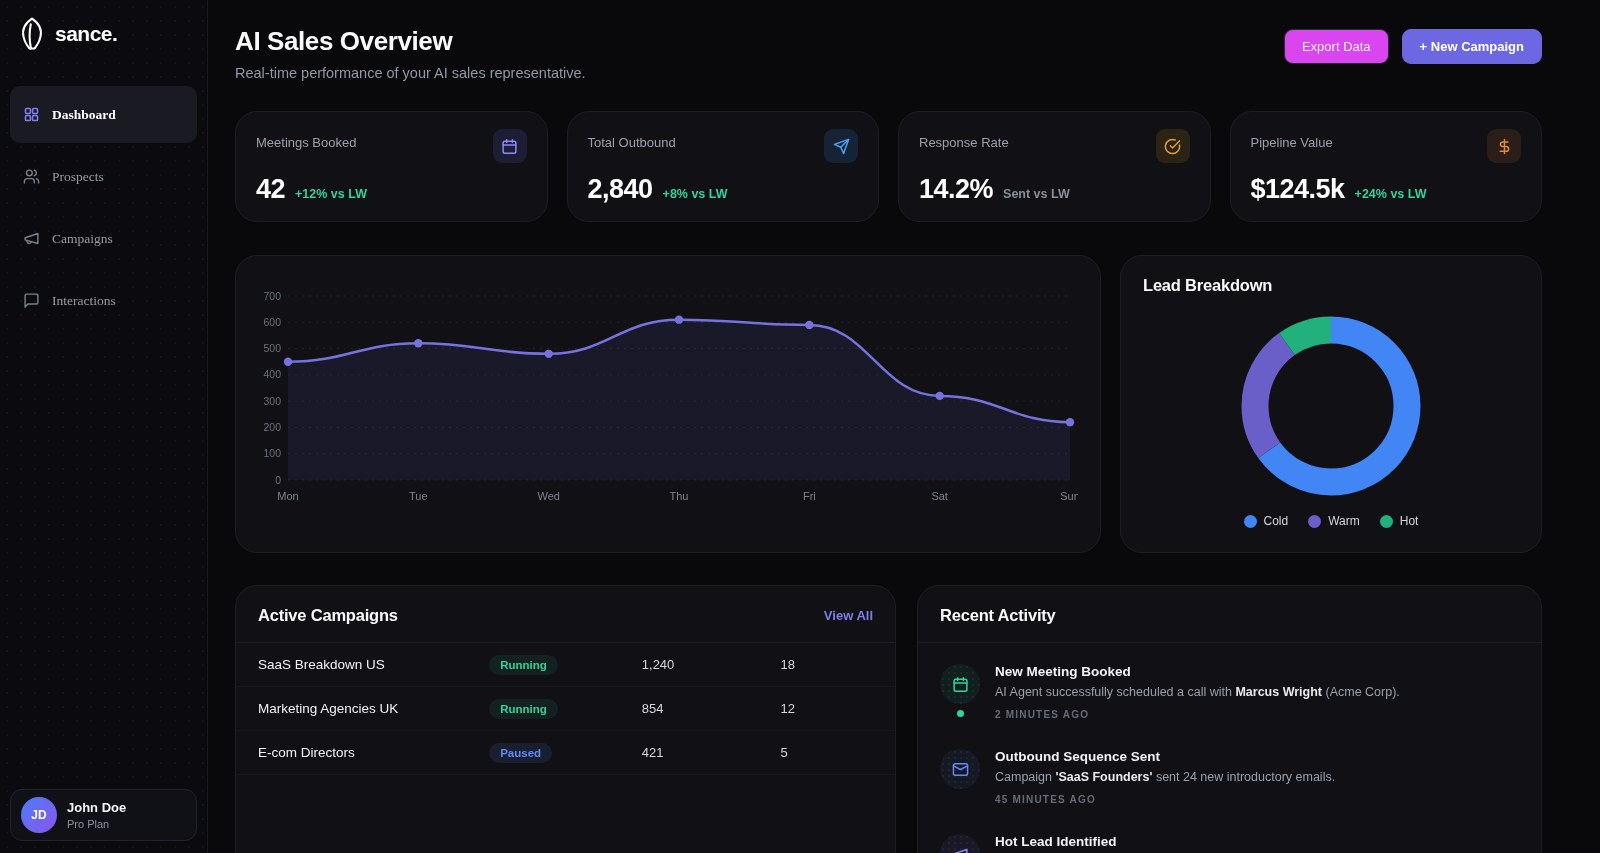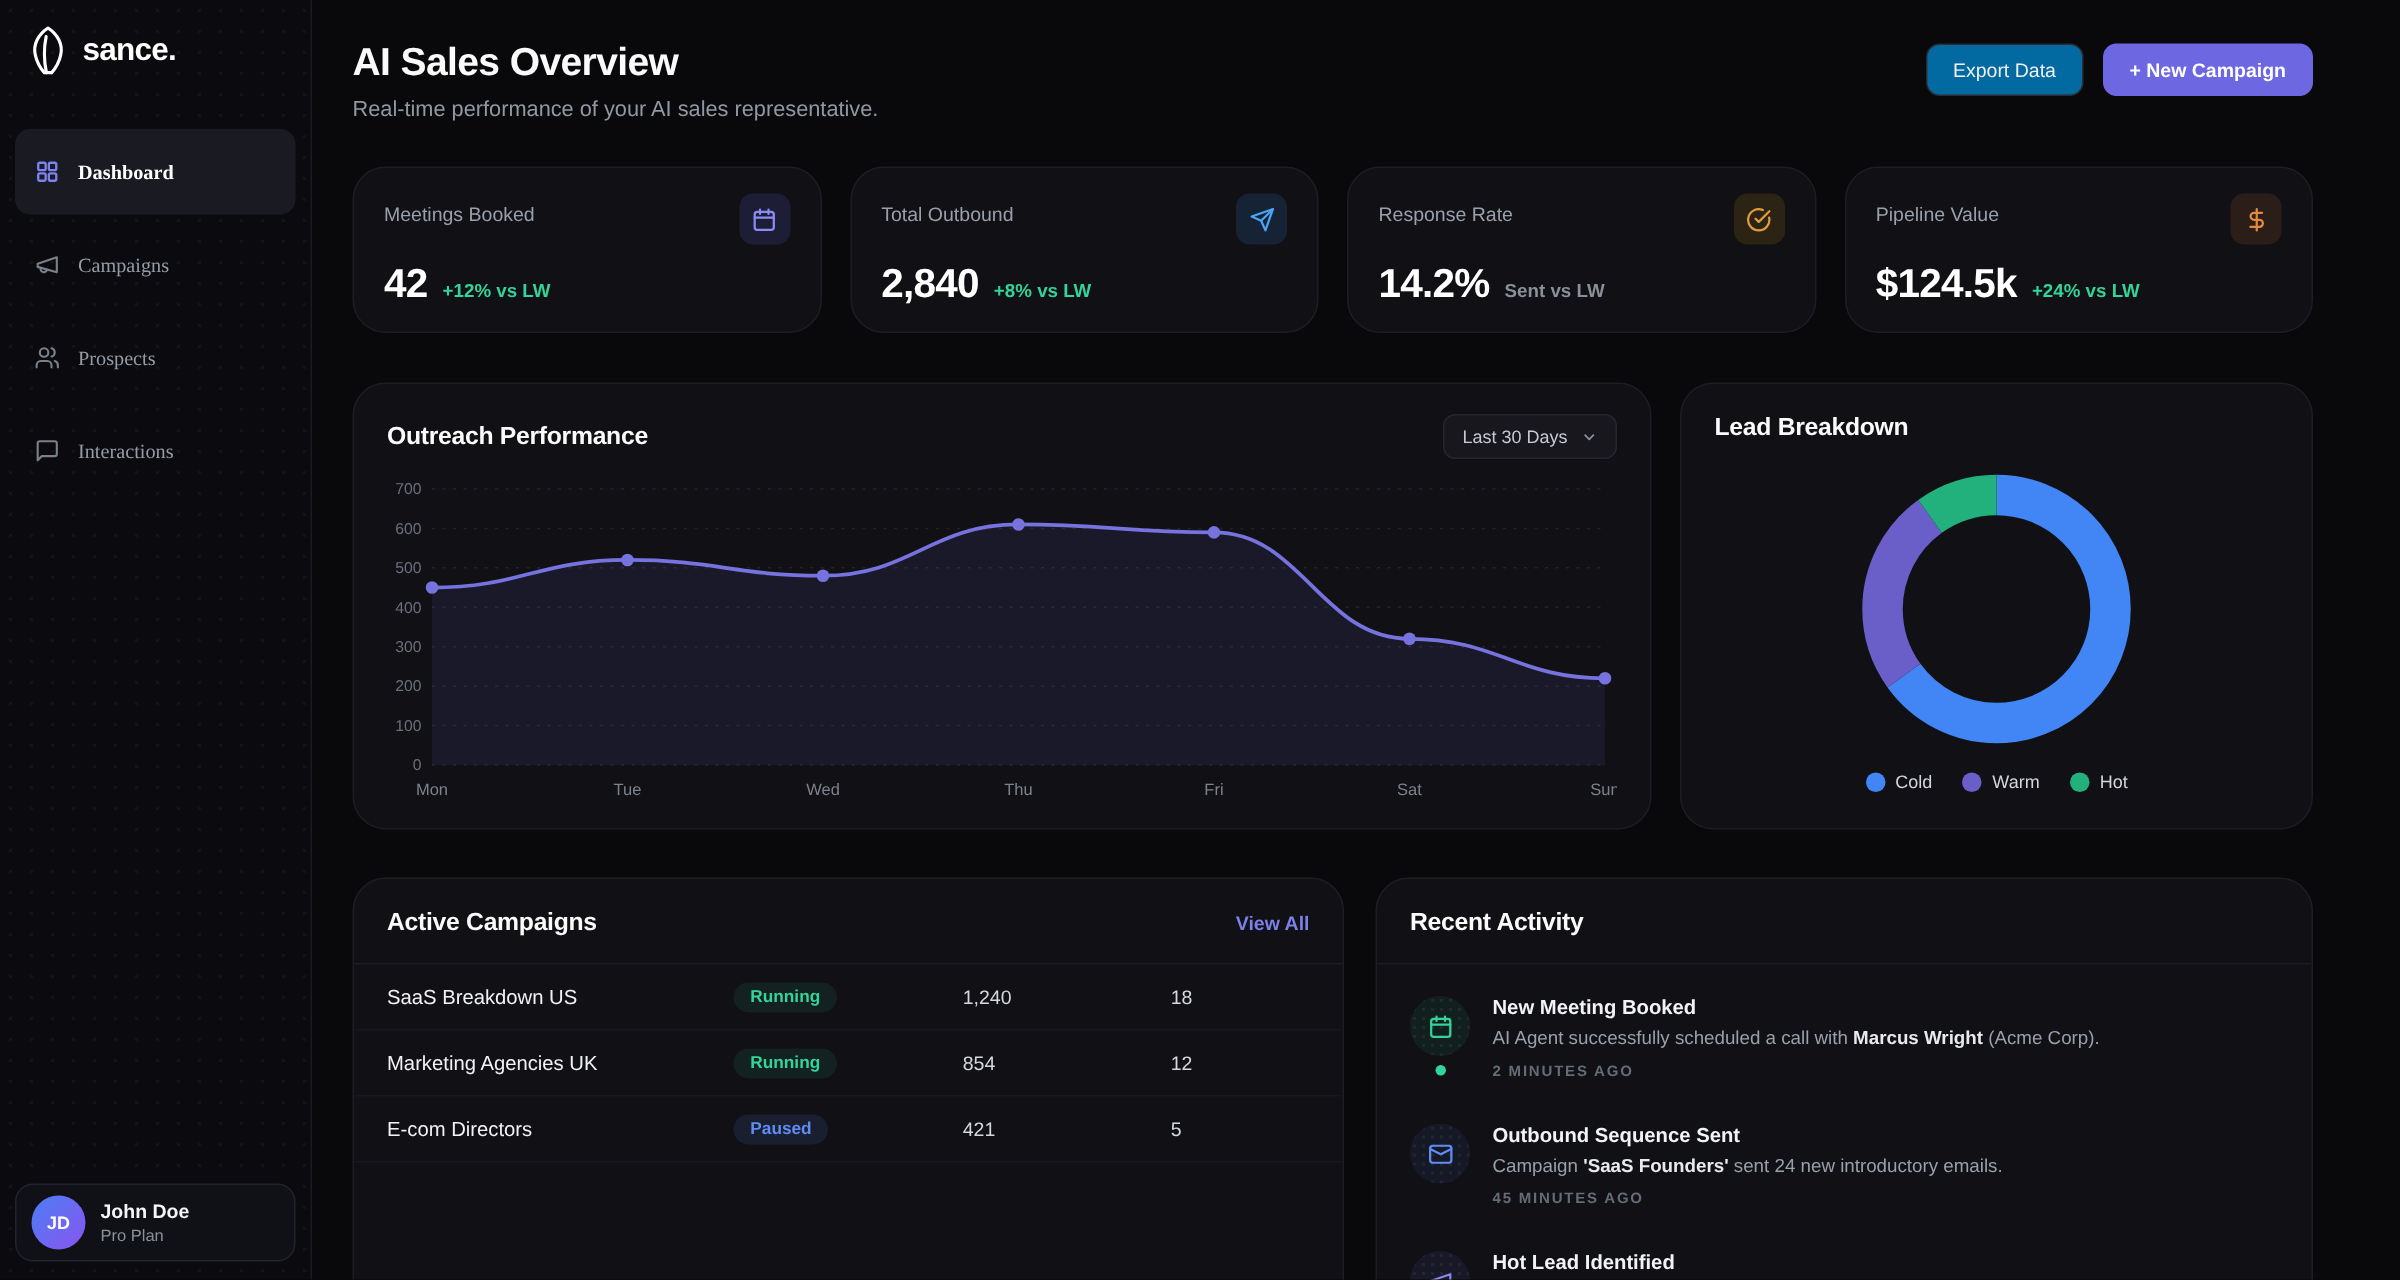--- a/index.html
+++ b/index.html
@@ -45,21 +45,21 @@
   .user-name { color:#f4f5f7; font-size:13px; font-weight:bold; }
   .user-plan { color:#8b909b; font-size:11px; margin-top:3px; }
 
   
   .main { flex:1; padding:26px 58px 0 27px; }
   .main-header { display:flex; justify-content:space-between; align-items:flex-start; }
   .page-title { color:#fafafa; font-size:26px; font-weight:bold; letter-spacing:-0.4px; }
   .page-subtitle { color:#9198a3; font-size:14.5px; margin-top:8px; }
   .header-actions { display:flex; gap:13px; margin-top:3px; }
   .btn { font-family:inherit; font-size:13px; border-radius:9px; padding:9px 17px; cursor:pointer; }
-  .btn-secondary { background:#0369a1; border:1px solid #2b2b34; color:#f0f0f2; }
+  .btn-secondary { background:#d946ef; border:1px solid #2b2b34; color:#f0f0f2; }
   .btn-primary { background:#6d68e2; border:1px solid #6d68e2; color:#fff; font-weight:bold; }
 
   
   .card { background:#101015; border:1px solid #1d1d25; border-radius:22px; }
   .kpi-row { display:grid; grid-template-columns:repeat(4,1fr); gap:19px; margin-top:30px; }
   .kpi-card { height:111px; padding:17px 20px; }
   .kpi-top { display:flex; justify-content:space-between; align-items:flex-start; }
   .kpi-label { color:#9aa0ab; font-size:13px; padding-top:6px; }
   .kpi-icon { width:34px; height:34px; border-radius:9px; display:flex; align-items:center; justify-content:center; }
   .kpi-value-row { display:flex; align-items:baseline; gap:10px; margin-top:11px; }
@@ -139,36 +139,36 @@
             <rect x="13.5" y="3.5" width="7" height="7" rx="1.6"></rect>
           <rect x="3.5" y="13.5" width="7" height="7" rx="1.6"></rect>
             <rect x="13.5" y="13.5" width="7" height="7" rx="1.6"></rect>
         </svg>
       </span>
       <span>Dashboard</span>
     </div>
     <div class="nav-item">
       <span class="nicon">
         <svg class="icon" width="17" height="17" viewBox="0 0 24 24" fill="none" stroke="currentColor" stroke-width="2" stroke-linecap="round" stroke-linejoin="round">
-          <path d="M3 11l18-6v14L3 14v-3z"></path>
-            <path d="M11.6 16.8a3 3 0 1 1-5.8-1.6"></path>
-        </svg>
-      </span>
-      <span>Campaigns</span>
-    </div>
-    <div class="nav-item">
-      <span class="nicon">
-        <svg class="icon" width="17" height="17" viewBox="0 0 24 24" fill="none" stroke="currentColor" stroke-width="2" stroke-linecap="round" stroke-linejoin="round">
           <path d="M16 21v-2a4 4 0 0 0-4-4H6a4 4 0 0 0-4 4v2"></path>
             <circle cx="9" cy="7" r="4"></circle>
           <path d="M22 21v-2a4 4 0 0 0-3-3.87"></path>
             <path d="M16 3.13a4 4 0 0 1 0 7.75"></path>
         </svg>
       </span>
       <span>Prospects</span>
+    </div>
+    <div class="nav-item">
+      <span class="nicon">
+        <svg class="icon" width="17" height="17" viewBox="0 0 24 24" fill="none" stroke="currentColor" stroke-width="2" stroke-linecap="round" stroke-linejoin="round">
+          <path d="M3 11l18-6v14L3 14v-3z"></path>
+            <path d="M11.6 16.8a3 3 0 1 1-5.8-1.6"></path>
+        </svg>
+      </span>
+      <span>Campaigns</span>
     </div>
     <div class="nav-item">
       <span class="nicon">
         <svg class="icon" width="17" height="17" viewBox="0 0 24 24" fill="none" stroke="currentColor" stroke-width="2" stroke-linecap="round" stroke-linejoin="round">
           <path d="M21 15a2 2 0 0 1-2 2H7l-4 4V5a2 2 0 0 1 2-2h14a2 2 0 0 1 2 2z"></path>
         </svg>
       </span>
       <span>Interactions</span>
     </div>
   </nav>
@@ -253,31 +253,20 @@
       </div>
       <div class="kpi-value-row">
         <span class="kpi-value">$124.5k</span>
         <span class="kpi-delta" style="color: rgb(52, 211, 153);">+24% vs LW</span>
       </div>
     </div>
   </div>
 
   <div class="charts-row">
     <div class="card chart-card">
-      <div class="chart-header">
-        <span class="card-title">Outreach Performance</span>
-        <div class="select">
-          <span>Last 30 Days</span>
-          <span class="chev">
-            <svg class="icon" width="11" height="11" viewBox="0 0 24 24" fill="none" stroke="currentColor" stroke-width="2.6" stroke-linecap="round" stroke-linejoin="round">
-                <path d="M6 9l6 6 6-6"></path>
-              </svg>
-          </span>
-        </div>
-      </div>
       <svg id="line-chart" width="820" height="224" style="margin-top:8px;">
           <line x1="30" x2="812" y1="196" y2="196" stroke="#22222b" stroke-width="1" stroke-dasharray="2 5"></line>
           <text x="23" y="199.5" text-anchor="end" font-size="10.5" fill="#6a707b">0</text>
           <line x1="30" x2="812" y1="169.71428571428572" y2="169.71428571428572" stroke="#22222b" stroke-width="1" stroke-dasharray="2 5"></line>
           <text x="23" y="173.21428571428572" text-anchor="end" font-size="10.5" fill="#6a707b">100</text>
           <line x1="30" x2="812" y1="143.42857142857144" y2="143.42857142857144" stroke="#22222b" stroke-width="1" stroke-dasharray="2 5"></line>
           <text x="23" y="146.92857142857144" text-anchor="end" font-size="10.5" fill="#6a707b">200</text>
           <line x1="30" x2="812" y1="117.14285714285714" y2="117.14285714285714" stroke="#22222b" stroke-width="1" stroke-dasharray="2 5"></line>
           <text x="23" y="120.64285714285714" text-anchor="end" font-size="10.5" fill="#6a707b">300</text>
           <line x1="30" x2="812" y1="90.85714285714286" y2="90.85714285714286" stroke="#22222b" stroke-width="1" stroke-dasharray="2 5"></line>

